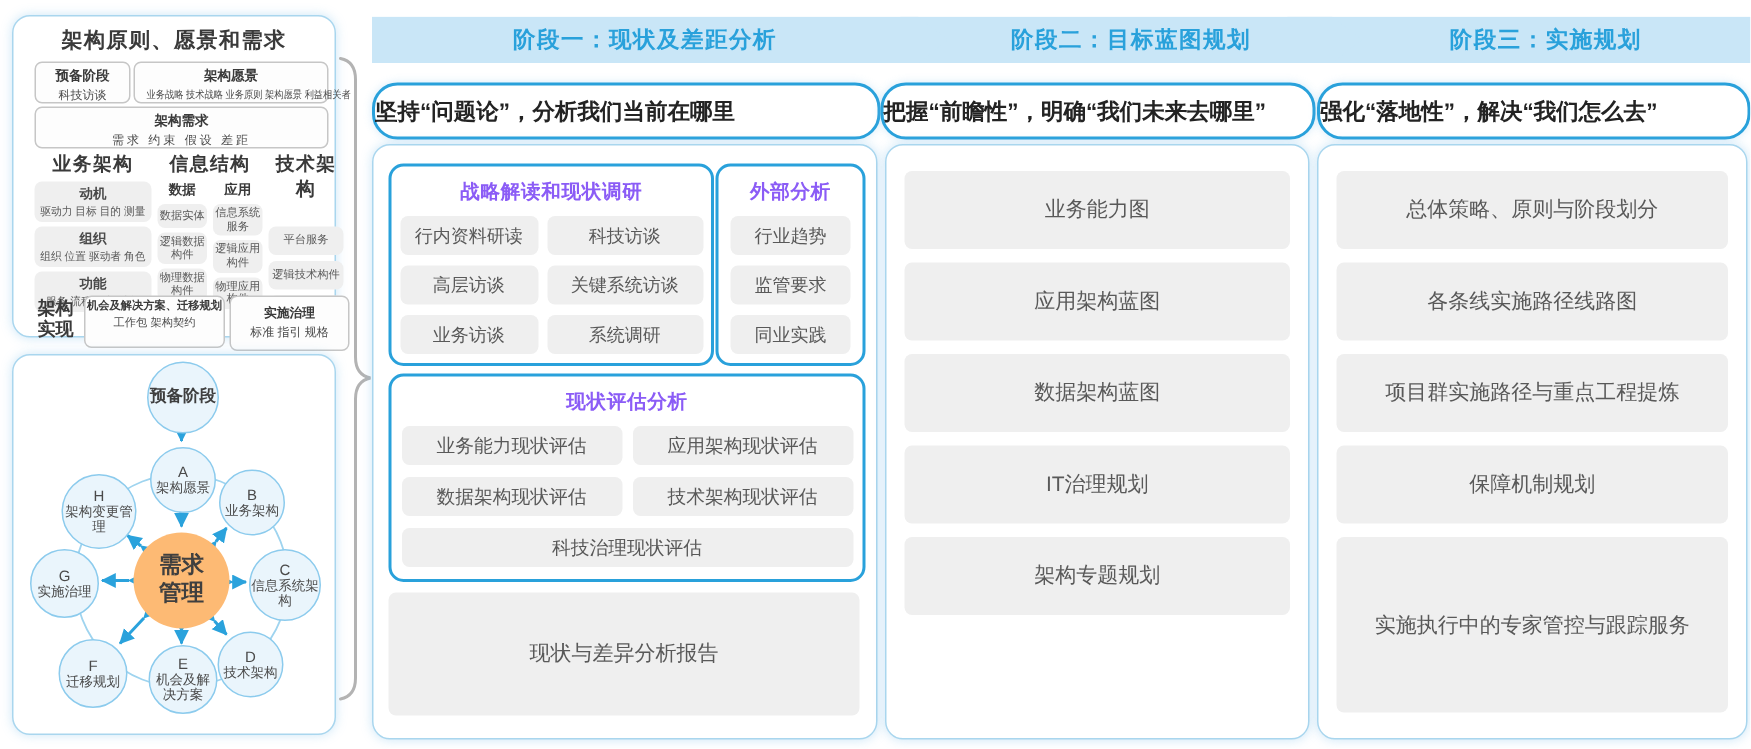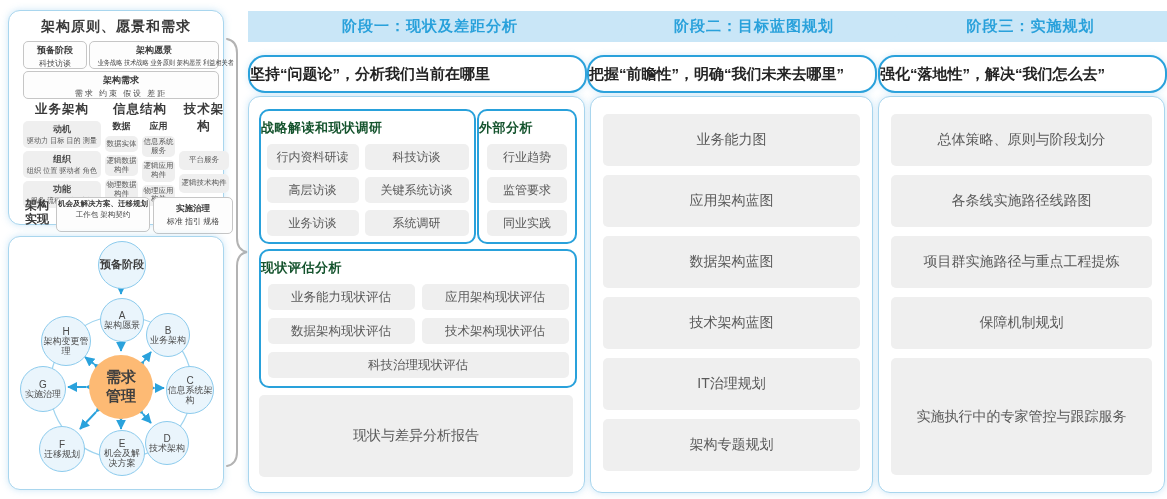--- a/index.html
+++ b/index.html
@@ -83,21 +83,21 @@
         border-radius:17px;display:flex;align-items:center;justify-content:flex-start;
         font-weight:bold;font-size:15px;color:#232323;box-shadow:0 0 6px rgba(120,190,235,.3);}
   #subt1{left:248px;width:335px;}
   #subt2{left:587px;width:286px;}
   #subt3{left:878px;width:285px;}
   
   #p1{left:248px;top:96px;width:335px;height:395px;}
   #p2{left:590px;top:96px;width:281px;height:395px;}
   #p3{left:878px;top:96px;width:285px;height:395px;}
   .bluebox{position:absolute;background:#fff;border:2px solid #29a1db;border-radius:10px;}
-  .bluebox .bt{text-align:left;font-weight:bold;font-size:13px;color:#14532d;margin-top:8px;
+  .bluebox .bt{text-align:center;font-weight:bold;font-size:13px;color:#8b5cf6;margin-top:8px;
                letter-spacing:.5px;}
   #stratbox{left:10px;top:12px;width:213px;height:131px;}
   #stratgrid{display:grid;grid-template-columns:92px 104px;gap:7px 6px;justify-content:center;
              margin-top:7px;}
   #stratgrid .grayb{height:26px;font-size:12px;}
   #extbox{left:228px;top:12px;width:96px;height:131px;}
   #extbox .grayb{width:80px;height:26px;font-size:12px;margin:7px auto 0;}
   #assessbox{left:10px;top:152px;width:314px;height:135px;}
   #assessgrid{display:grid;grid-template-columns:147px 147px;gap:8px 7px;justify-content:center;
               margin-top:7px;}
@@ -292,21 +292,20 @@
       </div>
     </div>
     <div class="grayb" id="reportbox">现状与差异分析报告</div>
   </div>
 
   <div class="panel" id="p2">
     <div class="pitems">
       <div class="grayb">业务能力图</div>
       <div class="grayb">应用架构蓝图</div>
       <div class="grayb">数据架构蓝图</div>
-      <div class="grayb">技术架构蓝图</div>
       <div class="grayb">IT治理规划</div>
       <div class="grayb">架构专题规划</div>
     </div>
   </div>
 
   <div class="panel" id="p3">
     <div class="pitems">
       <div class="grayb">总体策略、原则与阶段划分</div>
       <div class="grayb">各条线实施路径线路图</div>
       <div class="grayb">项目群实施路径与重点工程提炼</div>

